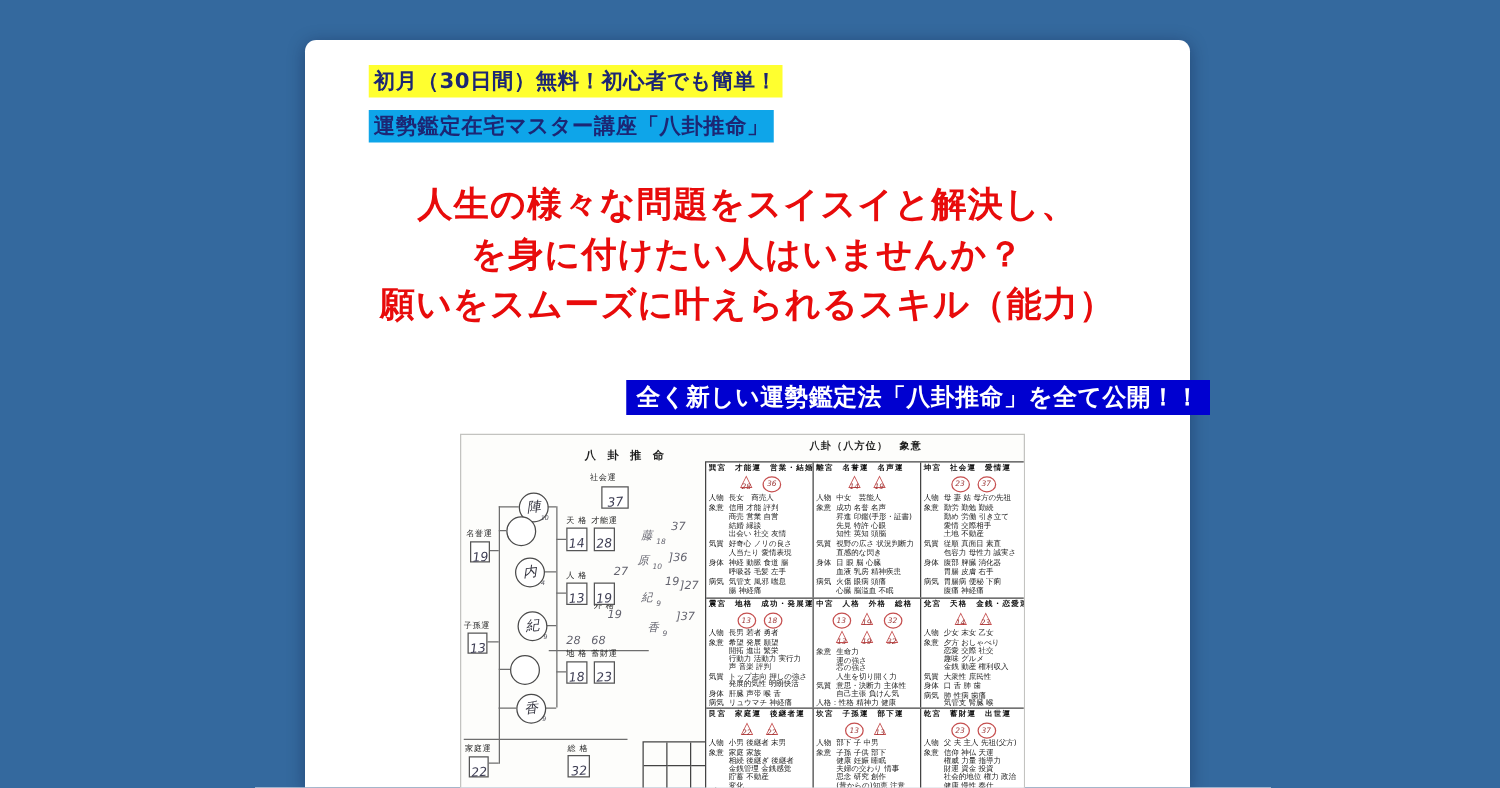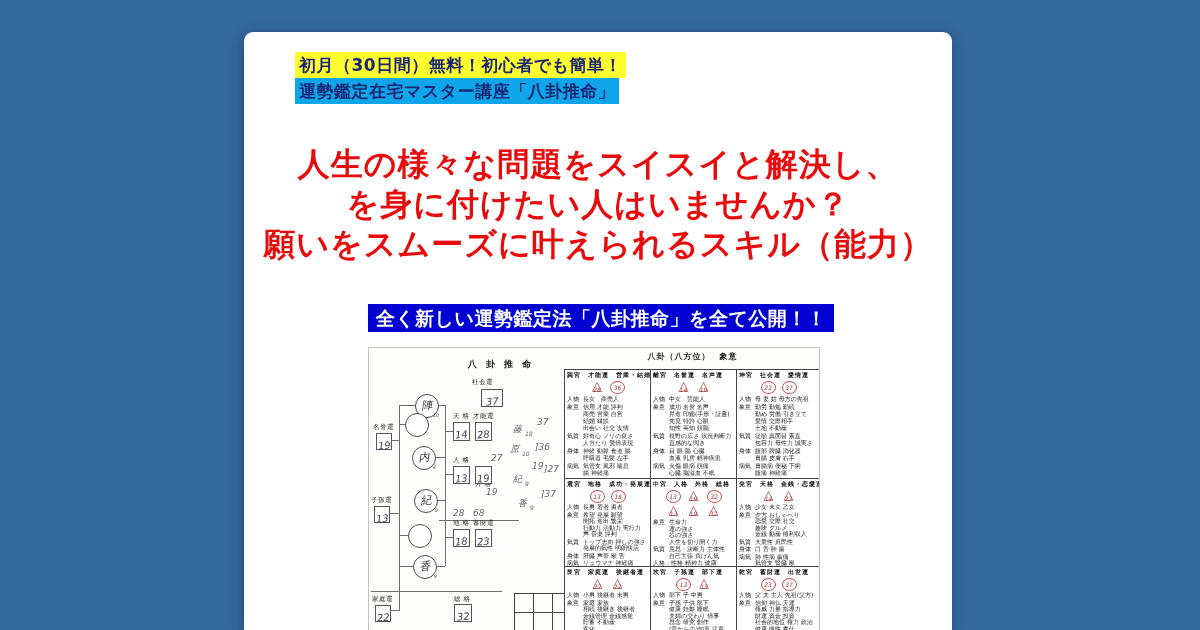--- a/index.html
+++ b/index.html
@@ -10,29 +10,29 @@
   }
   .card{
     position:absolute;left:244px;top:32px;width:708px;height:598px;
     background:#ffffff;border-radius:9px 9px 0 0;
     box-shadow:0 3px 14px rgba(0,10,40,.35);
   }
   
   .promo{position:absolute;left:51px;top:20px;}
   .promo span{
     display:table;font-size:17px;font-weight:bold;letter-spacing:.5px;
-    line-height:22px;padding:2px 4px;margin-bottom:0;white-space:nowrap;
+    line-height:22px;padding:2px 4px;margin-bottom:10px;white-space:nowrap;
   }
   
   .headline{
     position:absolute;left:0;top:112px;width:100%;text-align:center;
-    font-weight:bold;font-size:32px;line-height:40px;letter-spacing:1px;
+    font-weight:bold;font-size:28px;line-height:40px;letter-spacing:1px;
   }
   
-  .bannerwrap{position:absolute;left:3px;top:272px;width:100%;text-align:center;}
+  .bannerwrap{position:absolute;left:16px;top:272px;width:100%;text-align:right;}
   .bannerwrap span{
     display:inline-block;font-size:19px;font-weight:bold;letter-spacing:.5px;
     padding:2px 8px;line-height:24px;white-space:nowrap;
   }
   
   .scan{
     position:absolute;left:124px;top:315px;width:450px;height:283px;
     background:#fdfdfb;border:1px solid #c3c3c0;overflow:hidden;
     color:#1d1d1d;
   }

